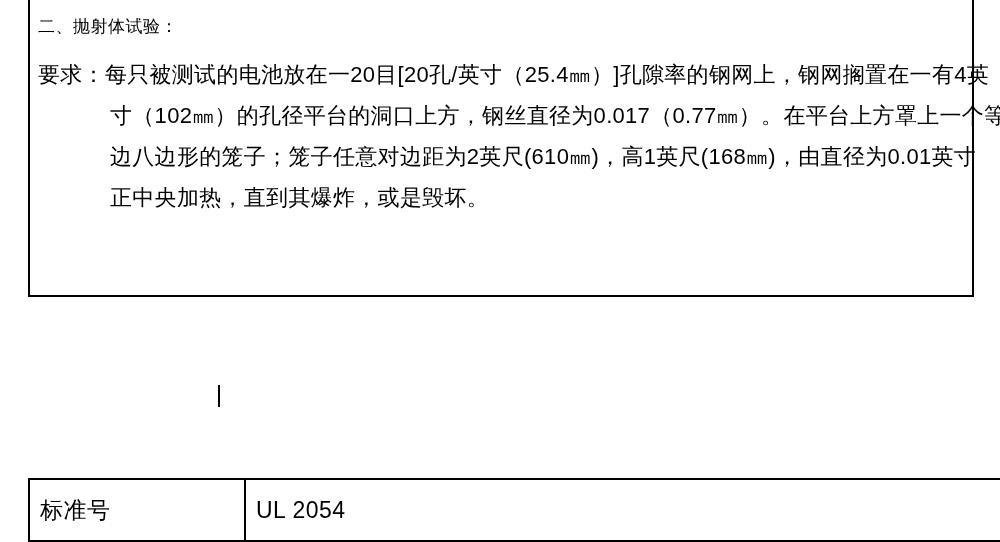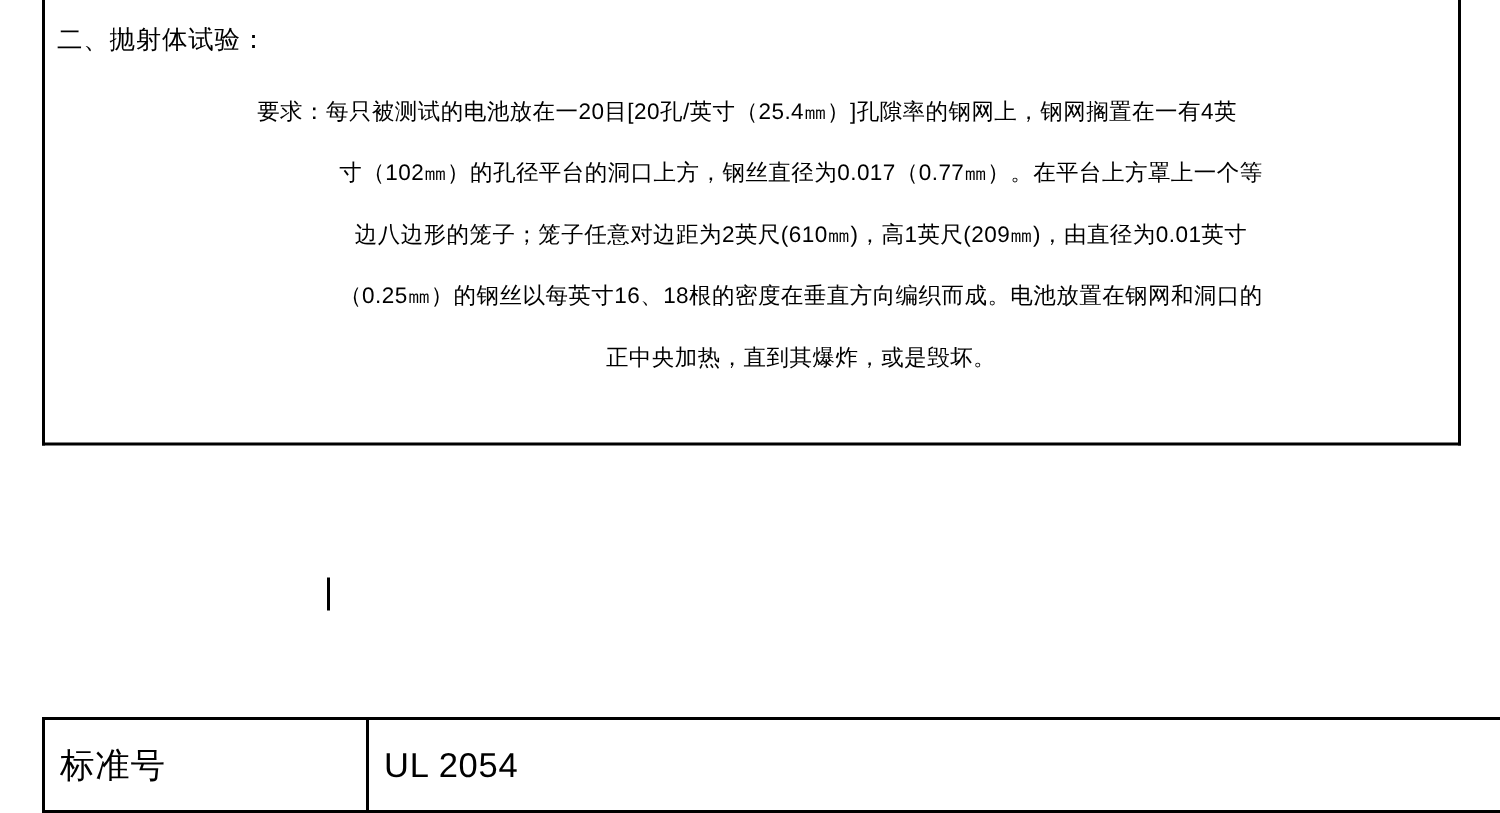--- a/index.html
+++ b/index.html
@@ -42,24 +42,23 @@
   .sec-title {
     font-size: 17px;
     line-height: 22px;
     letter-spacing: 0.5px;
     margin: 6px 0 16px 0;
     white-space: nowrap;
   }
 
   .para {
     position: relative;
-    font-size: 15px;
+    font-size: 22px;
     line-height: 41px;
     letter-spacing: 0.3px;
-    text-align: center;
   }
 
   .para-line {
     white-space: nowrap;
   }
 
   .indent {
     display: inline-block;
     width: 72px;
   }
@@ -126,24 +125,21 @@
       <div class="sec-title">二、抛射体试验：</div>
 
       <div class="para para-req">
         <div class="para-line">
           <span>要求：</span><span>每只被测试的电池放在一20目[20孔/英寸（25.4㎜）]孔隙率的钢网上，钢网搁置在一有4英</span>
         </div>
         <div class="para-line">
           <span class="indent"></span><span>寸（102㎜）的孔径平台的洞口上方，钢丝直径为0.017（0.77㎜）。在平台上方罩上一个等</span>
         </div>
         <div class="para-line">
-          <span class="indent"></span><span>边八边形的笼子；笼子任意对边距为2英尺(610㎜)，高1英尺(209㎜)，由直径为0.01英寸</span>
-        </div>
-        <div class="para-line">
-          <span class="indent"></span><span>（0.25㎜）的钢丝以每英寸16、18根的密度在垂直方向编织而成。电池放置在钢网和洞口的</span>
+          <span class="indent"></span><span>边八边形的笼子；笼子任意对边距为2英尺(610㎜)，高1英尺(168㎜)，由直径为0.01英寸</span>
         </div>
         <div class="para-line">
           <span class="indent"></span><span>正中央加热，直到其爆炸，或是毁坏。</span>
         </div>
       </div>
 
 
     </div>
   </div>
 

